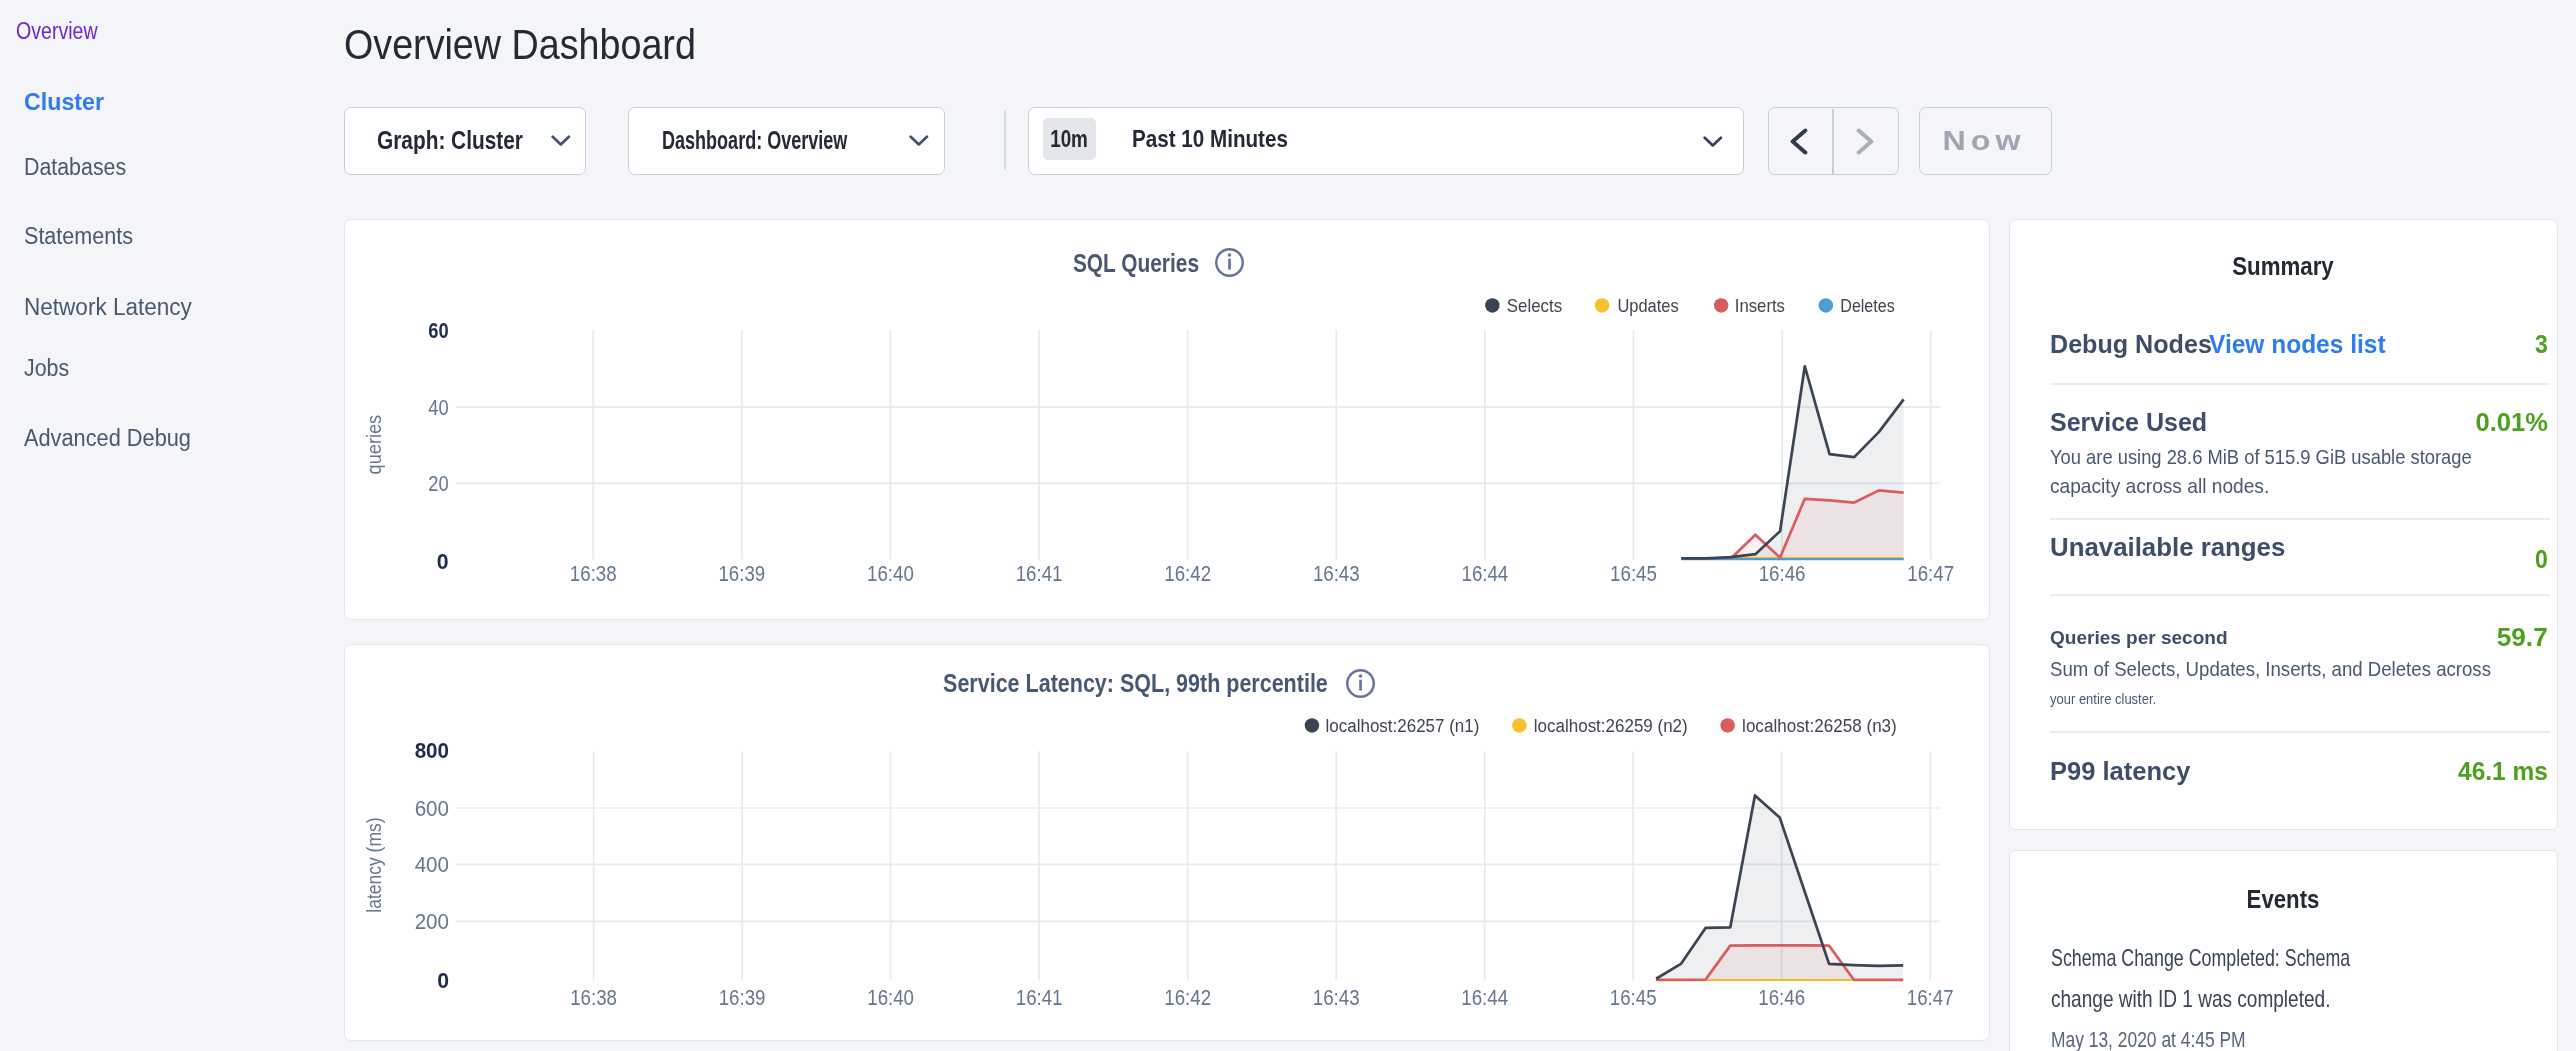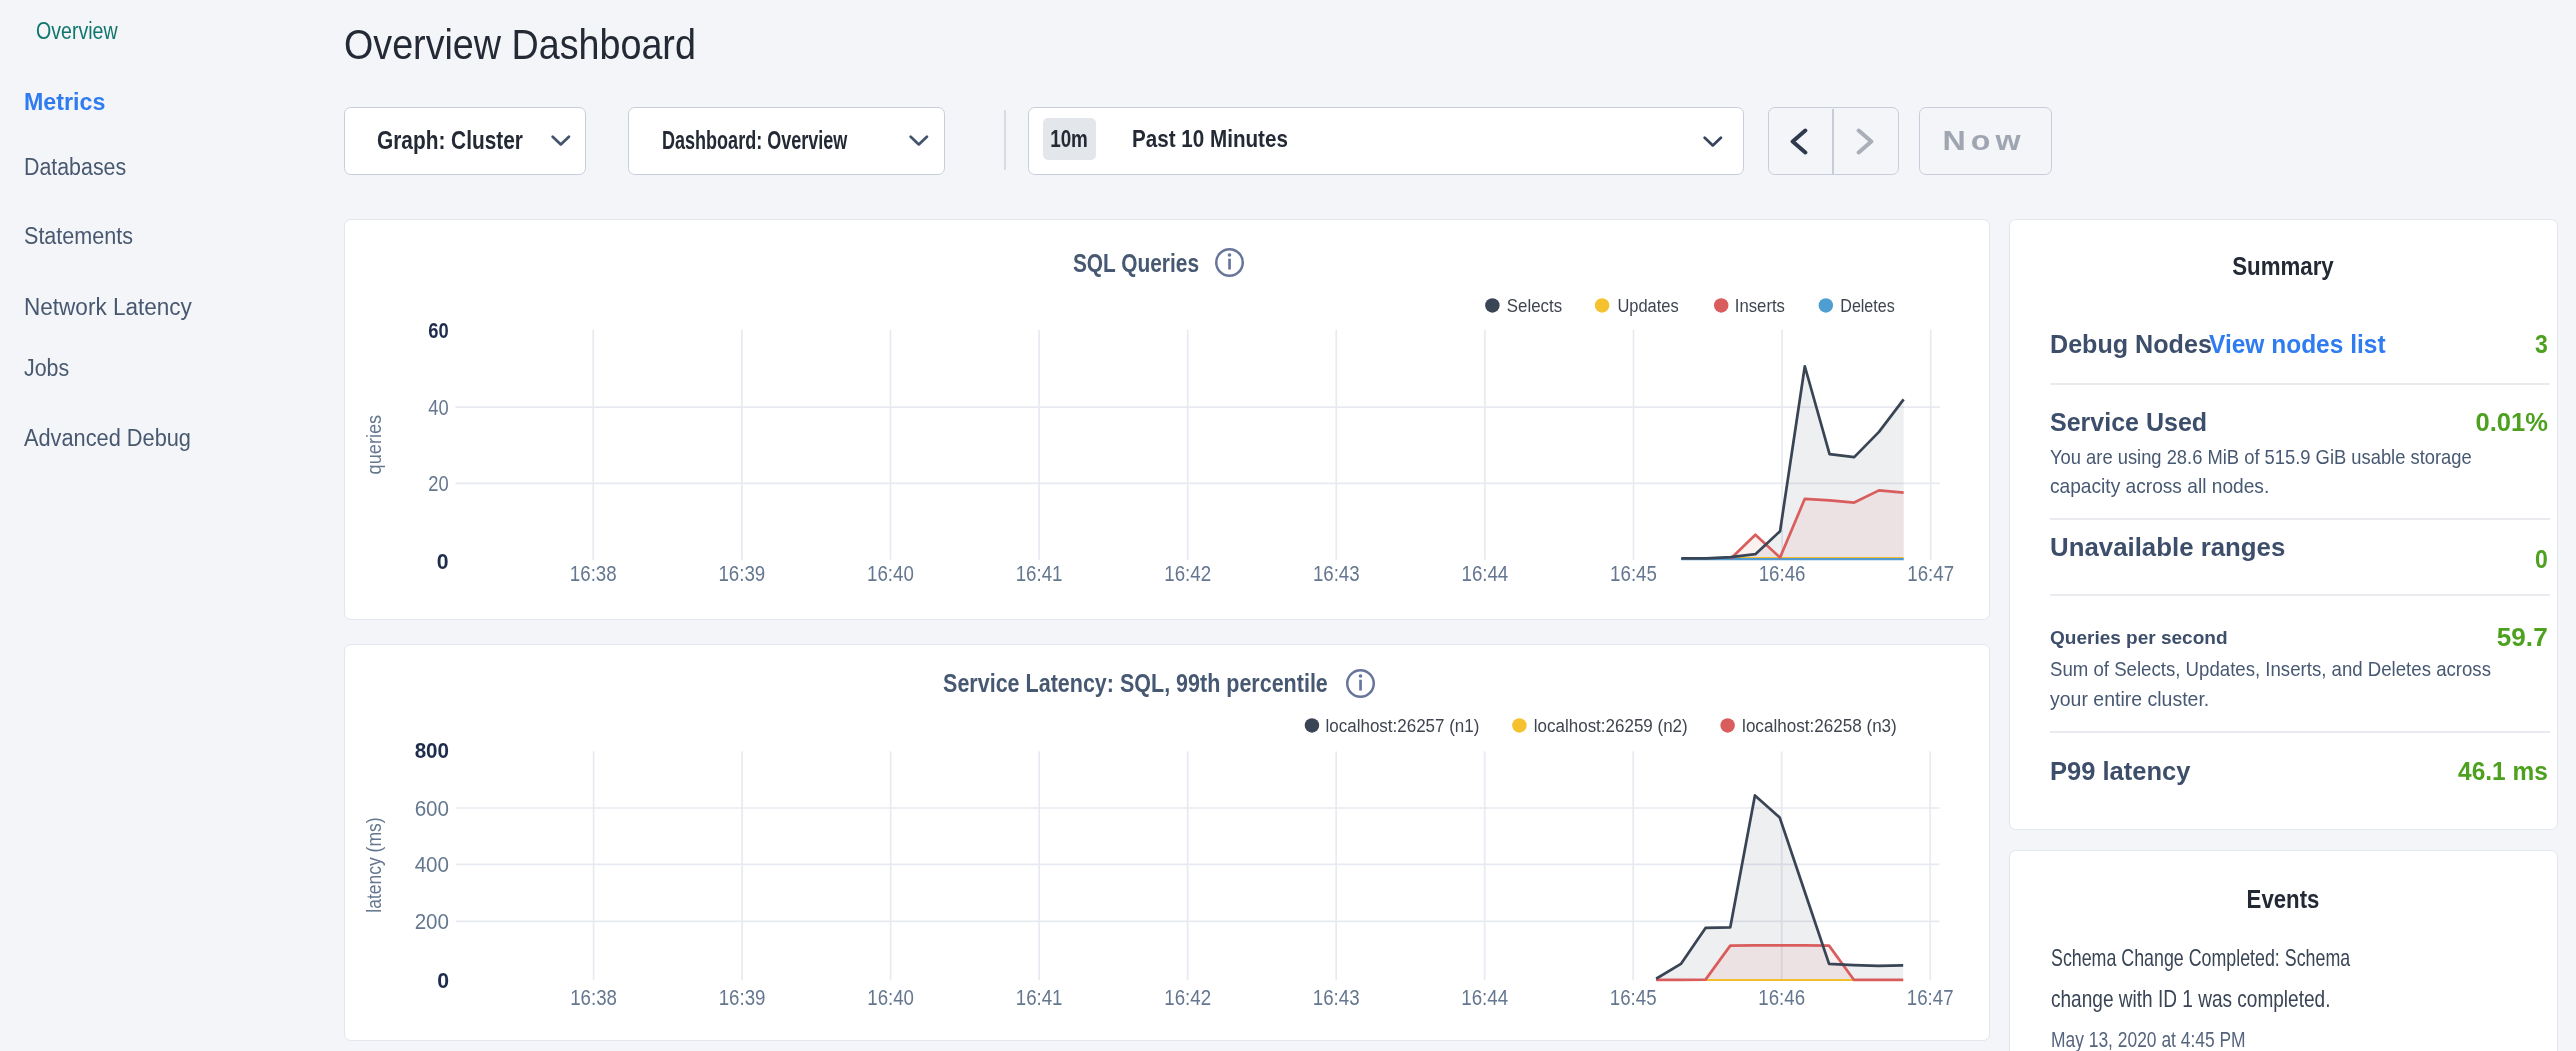--- a/index.html
+++ b/index.html
@@ -1,21 +1,21 @@
 <!DOCTYPE html>
 <html style="font-size:13.6px"><head><meta charset="utf-8"><title>Overview Dashboard</title><style>
 *{margin:0;padding:0;box-sizing:border-box}
 html,body{width:2576px;height:1051px}
 body{font-family:"Liberation Sans",sans-serif;background:#f4f5f9;position:relative;overflow:hidden}
 .card{position:absolute;background:#fff;border:1.7px solid #e3e6ec;border-radius:6.8px}
 .box{position:absolute;top:107px;height:68px;background:#fff;border:1.7px solid #c8cdd9;border-radius:6.8px}
 .abs{position:absolute}
 </style></head><body>
-<div style="position:absolute;font-size:23px;line-height:28px;color:#0f766e;left:36px;top:17.4px;"><span id="nav0" style="display:inline-block;white-space:nowrap;transform:scaleX(0.8513);transform-origin:0 50%;">Overview</span></div>
-<div style="position:absolute;font-size:23px;line-height:28px;color:#2e7cf0;font-weight:bold;left:24px;top:88px;"><span id="nav1" style="display:inline-block;white-space:nowrap;transform:scaleX(1.0101);transform-origin:0 50%;">Metrics</span></div>
+<div style="position:absolute;font-size:23px;line-height:28px;color:#6d28d9;left:16px;top:17.4px;"><span id="nav0" style="display:inline-block;white-space:nowrap;transform:scaleX(0.8513);transform-origin:0 50%;">Overview</span></div>
+<div style="position:absolute;font-size:23px;line-height:28px;color:#2e7cf0;font-weight:bold;left:24px;top:88px;"><span id="nav1" style="display:inline-block;white-space:nowrap;transform:scaleX(1.0101);transform-origin:0 50%;">Cluster</span></div>
 <div style="position:absolute;font-size:23px;line-height:28px;color:#47586f;left:24px;top:153px;"><span id="nav2" style="display:inline-block;white-space:nowrap;transform:scaleX(0.9288);transform-origin:0 50%;">Databases</span></div>
 <div style="position:absolute;font-size:23px;line-height:28px;color:#47586f;left:24px;top:222px;"><span id="nav3" style="display:inline-block;white-space:nowrap;transform:scaleX(0.9372);transform-origin:0 50%;">Statements</span></div>
 <div style="position:absolute;font-size:23px;line-height:28px;color:#47586f;left:24px;top:293px;"><span id="nav4" style="display:inline-block;white-space:nowrap;transform:scaleX(0.9801);transform-origin:0 50%;">Network Latency</span></div>
 <div style="position:absolute;font-size:23px;line-height:28px;color:#47586f;left:24px;top:354px;"><span id="nav5" style="display:inline-block;white-space:nowrap;transform:scaleX(0.9291);transform-origin:0 50%;">Jobs</span></div>
 <div style="position:absolute;font-size:23px;line-height:28px;color:#47586f;left:24px;top:424px;"><span id="nav6" style="display:inline-block;white-space:nowrap;transform:scaleX(0.9461);transform-origin:0 50%;">Advanced Debug</span></div>
 <div style="position:absolute;font-size:42px;line-height:52px;color:#242a35;font-weight:500;left:344px;top:19px;"><span id="title" style="display:inline-block;white-space:nowrap;transform:scaleX(0.8972);transform-origin:0 50%;">Overview Dashboard</span></div>
 <div class="box" style="left:344px;width:242px"></div>
 <div style="position:absolute;font-size:26px;line-height:32px;color:#242a35;font-weight:bold;left:377px;top:124px;"><span id="dd1" style="display:inline-block;white-space:nowrap;transform:scaleX(0.8017);transform-origin:0 50%;">Graph: Cluster</span></div>
 <svg style="position:absolute;left:551px;top:135px" width="19.6" height="12" viewBox="0 0 23 14">
     <polyline points="2,2 11.5,11 21,2" fill="none" stroke="#44536e" stroke-width="3.2" stroke-linecap="round" stroke-linejoin="round"></polyline>
@@ -156,21 +156,21 @@
 <div style="position:absolute;font-size:25px;line-height:31px;color:#4da11f;font-weight:bold;left:1783px;top:407px;width:765px;text-align:right;"><span id="v2" style="display:inline-block;white-space:nowrap;transform:scaleX(1.0215);transform-origin:100% 50%;">0.01%</span></div>
 <div style="position:absolute;font-size:21px;line-height:30px;color:#475872;left:2050px;top:442px;"><span id="s2a" style="display:inline-block;white-space:nowrap;transform:scaleX(0.8739);transform-origin:0 50%;">You are using 28.6 MiB of 515.9 GiB usable storage</span></div>
 <div style="position:absolute;font-size:21px;line-height:30px;color:#475872;left:2050px;top:471px;"><span id="s2b" style="display:inline-block;white-space:nowrap;transform:scaleX(0.9117);transform-origin:0 50%;">capacity across all nodes.</span></div>
 <div class="abs" style="left:2050px;top:518px;width:500px;height:1.7px;background:#e9ebef"></div>
 <div style="position:absolute;font-size:25px;line-height:31px;color:#3d4e6b;font-weight:bold;left:2050px;top:532px;"><span id="h3" style="display:inline-block;white-space:nowrap;transform:scaleX(1.0327);transform-origin:0 50%;">Unavailable ranges</span></div>
 <div style="position:absolute;font-size:25px;line-height:31px;color:#4da11f;font-weight:bold;left:1783px;top:544px;width:765px;text-align:right;"><span id="v3" style="display:inline-block;white-space:nowrap;transform:scaleX(0.9200);transform-origin:100% 50%;">0</span></div>
 <div class="abs" style="left:2050px;top:594px;width:500px;height:1.7px;background:#e9ebef"></div>
 <div style="position:absolute;font-size:19px;line-height:31px;color:#3d4e6b;font-weight:bold;left:2050px;top:622px;"><span id="h4" style="display:inline-block;white-space:nowrap;transform:scaleX(1.0008);transform-origin:0 50%;">Queries per second</span></div>
 <div style="position:absolute;font-size:25px;line-height:31px;color:#4da11f;font-weight:bold;left:1783px;top:622px;width:765px;text-align:right;"><span id="v4" style="display:inline-block;white-space:nowrap;transform:scaleX(1.0451);transform-origin:100% 50%;">59.7</span></div>
 <div style="position:absolute;font-size:21px;line-height:30px;color:#475872;left:2050px;top:654px;"><span id="s4a" style="display:inline-block;white-space:nowrap;transform:scaleX(0.8869);transform-origin:0 50%;">Sum of Selects, Updates, Inserts, and Deletes across</span></div>
-<div style="position:absolute;font-size:21px;line-height:30px;color:#475872;left:2050px;top:684px;"><span id="s4b" style="display:inline-block;white-space:nowrap;transform:scaleX(0.9282);transform-origin:0 50%;">your entire cluster.</span></div>
+<div style="position:absolute;font-size:14px;line-height:30px;color:#475872;left:2050px;top:684px;"><span id="s4b" style="display:inline-block;white-space:nowrap;transform:scaleX(0.9282);transform-origin:0 50%;">your entire cluster.</span></div>
 <div class="abs" style="left:2050px;top:731px;width:500px;height:1.7px;background:#e9ebef"></div>
 <div style="position:absolute;font-size:25px;line-height:31px;color:#3d4e6b;font-weight:bold;left:2050px;top:756px;"><span id="h5" style="display:inline-block;white-space:nowrap;transform:scaleX(1.0212);transform-origin:0 50%;">P99 latency</span></div>
 <div style="position:absolute;font-size:25px;line-height:31px;color:#4da11f;font-weight:bold;left:1783px;top:756px;width:765px;text-align:right;"><span id="v5" style="display:inline-block;white-space:nowrap;transform:scaleX(0.9772);transform-origin:100% 50%;">46.1 ms</span></div>
 <div class="card" style="left:2009px;top:850px;width:549px;height:223px"></div>
 <div style="position:absolute;font-size:25px;line-height:31px;color:#242a35;font-weight:bold;left:1900px;top:884px;width:765px;text-align:center;"><span id="evt" style="display:inline-block;white-space:nowrap;transform:scaleX(0.8874);transform-origin:50% 50%;">Events</span></div>
 <div style="position:absolute;font-size:24px;line-height:41px;color:#394455;left:2051px;top:937px;"><span id="e1a" style="display:inline-block;white-space:nowrap;transform:scaleX(0.7425);transform-origin:0 50%;">Schema Change Completed: Schema</span></div>
 <div style="position:absolute;font-size:24px;line-height:41px;color:#394455;left:2051px;top:978px;"><span id="e1b" style="display:inline-block;white-space:nowrap;transform:scaleX(0.7934);transform-origin:0 50%;">change with ID 1 was completed.</span></div>
 <div style="position:absolute;font-size:22px;line-height:29px;color:#56647e;left:2051px;top:1025px;"><span id="e1t" style="display:inline-block;white-space:nowrap;transform:scaleX(0.7917);transform-origin:0 50%;">May 13, 2020 at 4:45 PM</span></div>
 
 </body></html>

